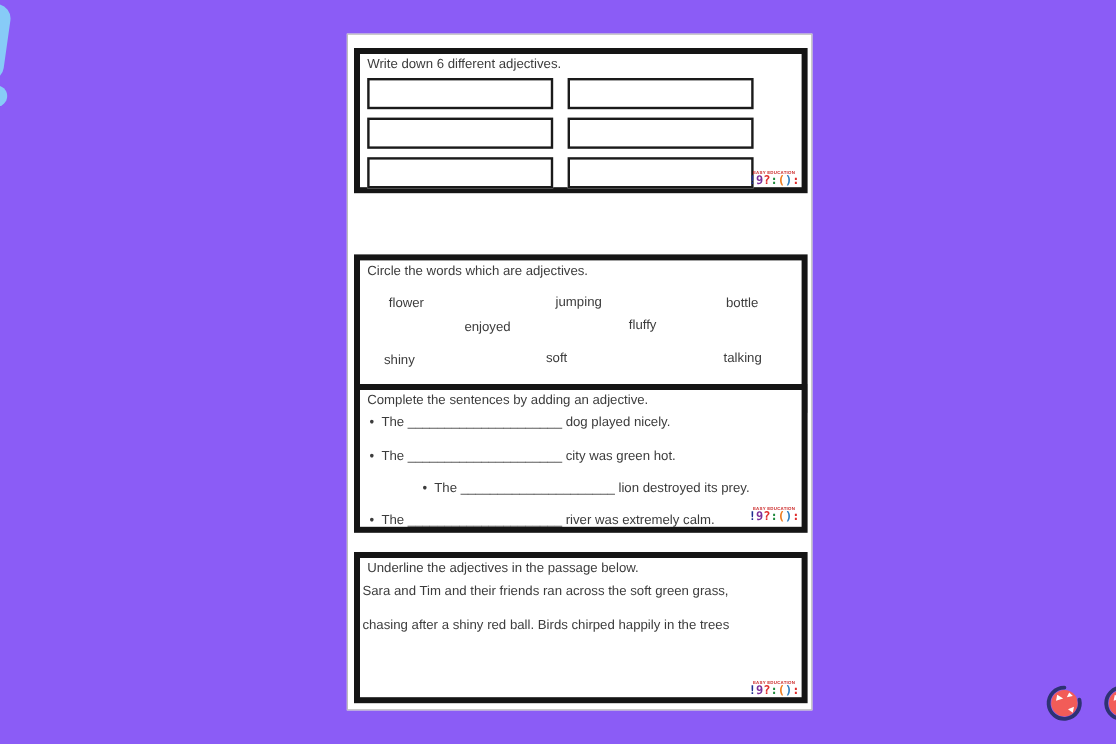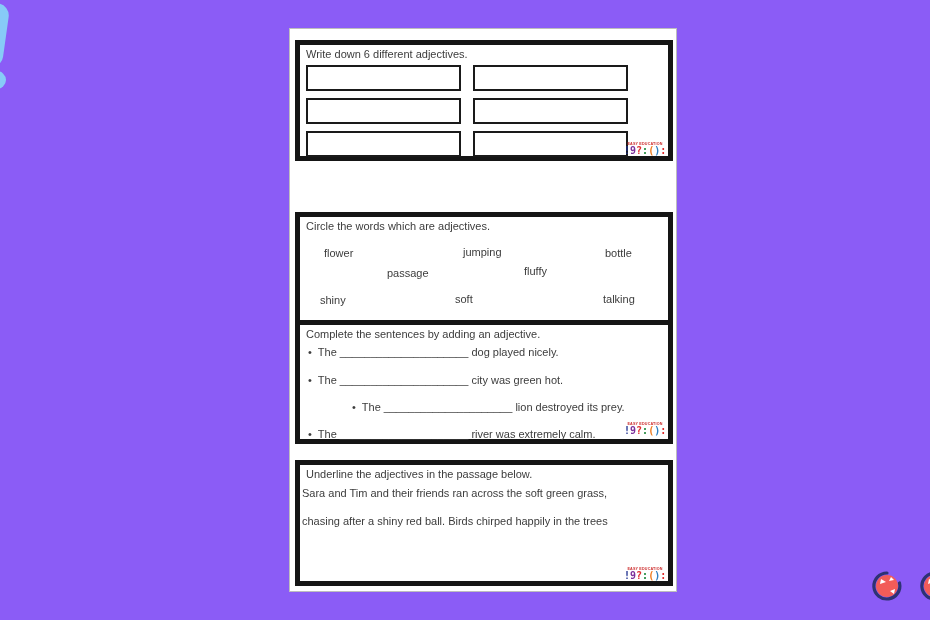--- a/index.html
+++ b/index.html
@@ -58,21 +58,21 @@
         <span class="ee-name">EASY EDUCATION</span>
         <span class="ee-glyphs"><span style="color:#1d2f8f">!</span><span style="color:#7b2f9b">9</span><span style="color:#e02c2c">?</span><span style="color:#1f8a3c">:</span><span style="color:#ef7d22">(</span><span style="color:#2f7fc1">)</span><span style="color:#e02c2c">:</span></span>
       </div>
     </div>
 
     <div class="ws-box" style="top:139px;height:132px;margin-top:44px;">
       <div class="ws-title">Circle the words which are adjectives.</div>
       <span class="word" style="left:24px;top:30px;">flower</span>
       <span class="word" style="left:163px;top:29px;">jumping</span>
       <span class="word" style="left:305px;top:30px;">bottle</span>
-      <span class="word" style="left:87px;top:50px;">passage</span>
+      <span class="word" style="left:87px;top:50px;">enjoyed</span>
       <span class="word" style="left:224px;top:48px;">fluffy</span>
       <span class="word" style="left:20px;top:77px;">shiny</span>
       <span class="word" style="left:155px;top:76px;">soft</span>
       <span class="word" style="left:303px;top:76px;">talking</span>
       <div class="ee-logo">
         <span class="ee-name">EASY EDUCATION</span>
         <span class="ee-glyphs"><span style="color:#1d2f8f">!</span><span style="color:#7b2f9b">9</span><span style="color:#e02c2c">?</span><span style="color:#1f8a3c">:</span><span style="color:#ef7d22">(</span><span style="color:#2f7fc1">)</span><span style="color:#e02c2c">:</span></span>
       </div>
     </div>
 

